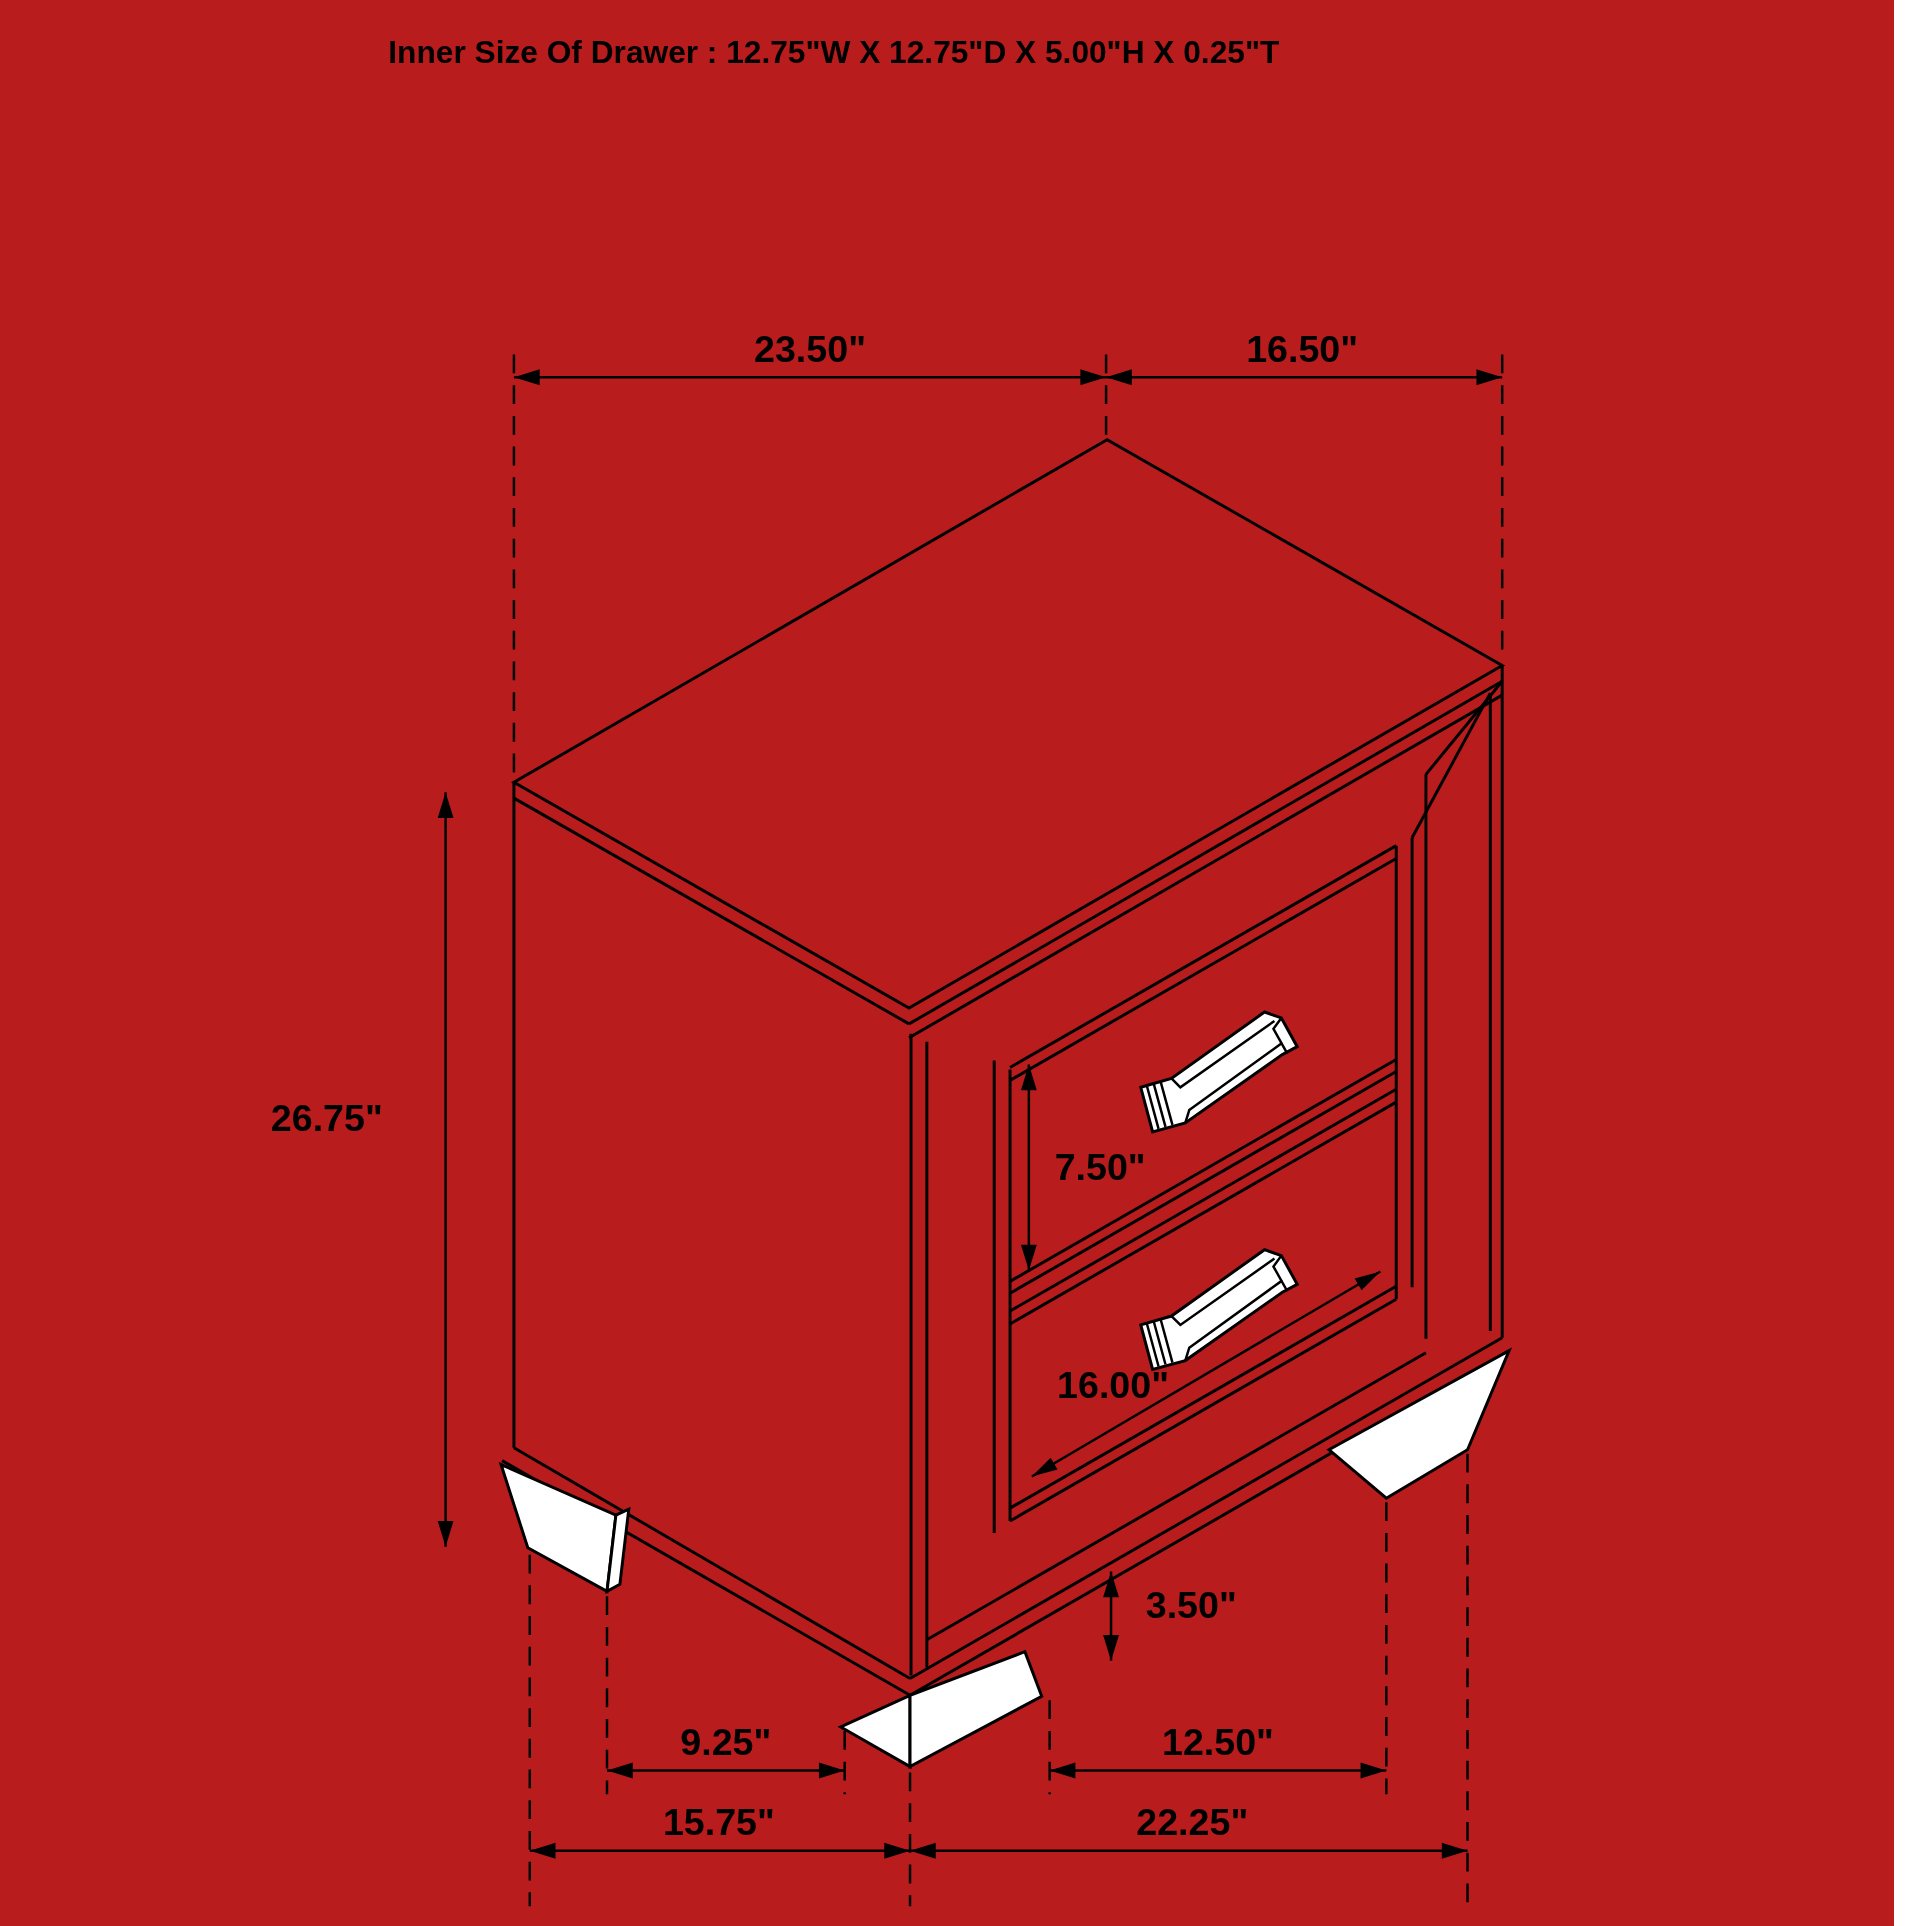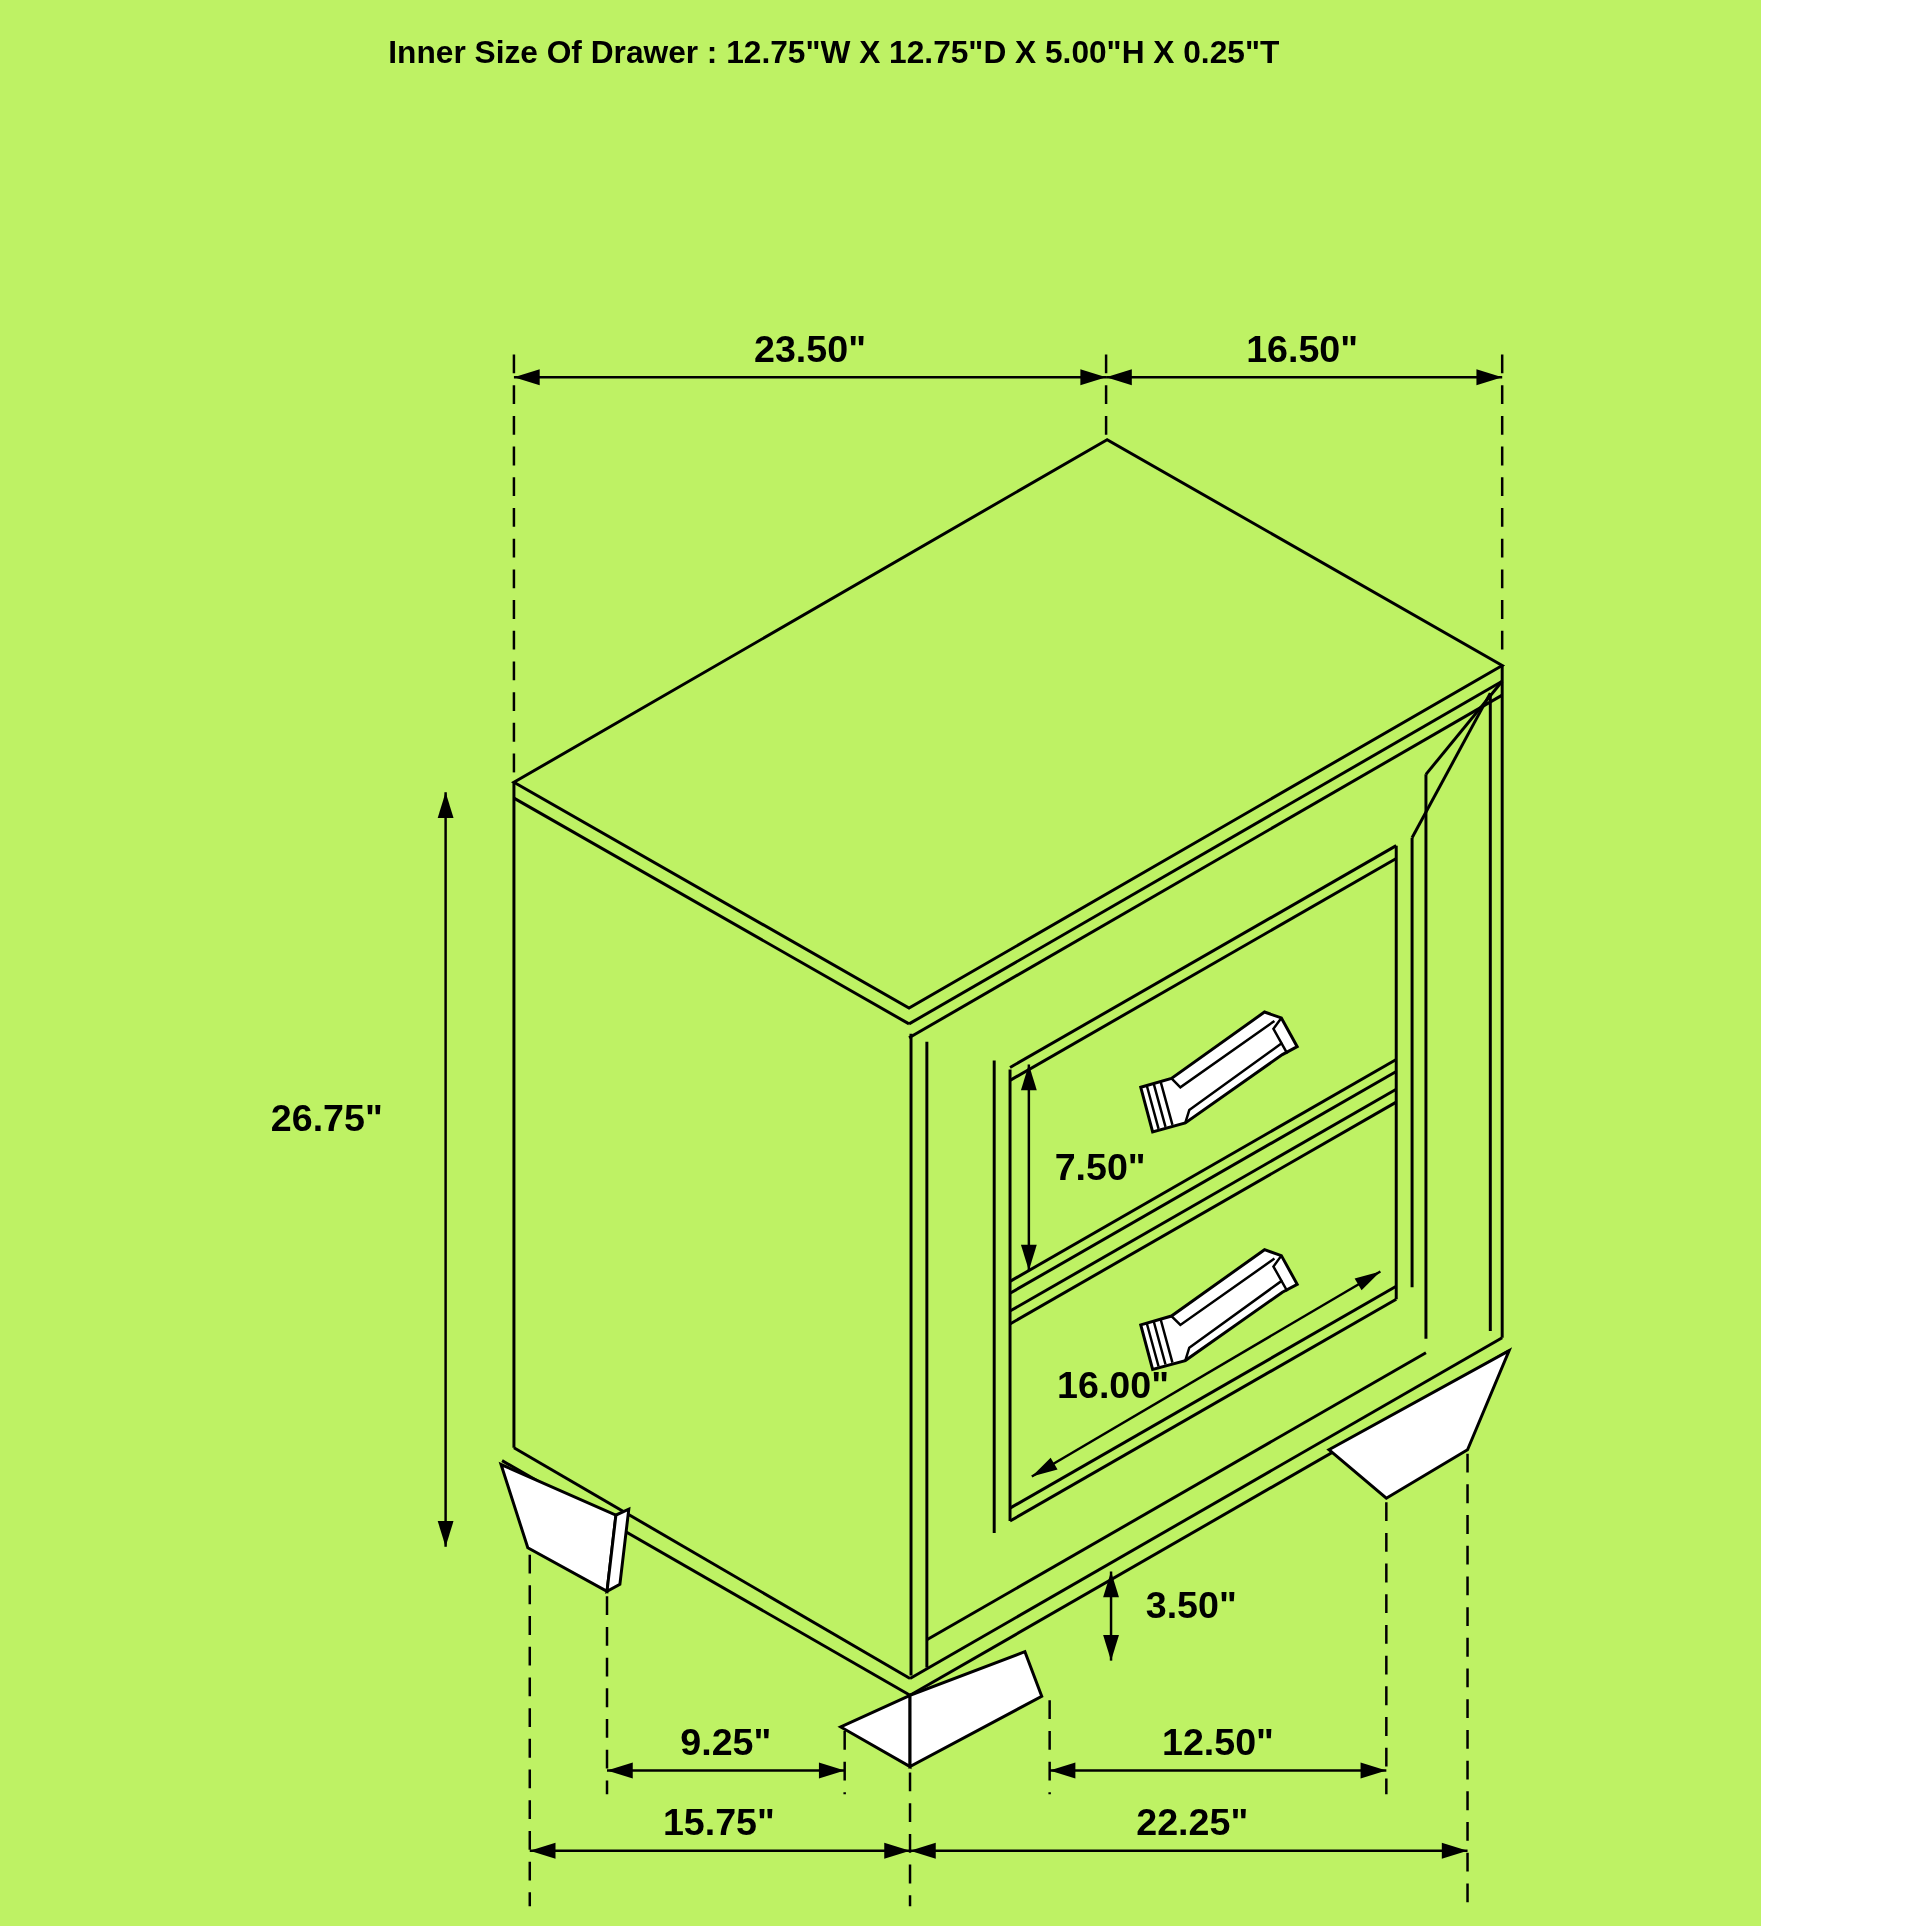--- a/index.html
+++ b/index.html
@@ -1,16 +1,16 @@
 <!DOCTYPE html>
 <html><head>
 <meta charset="utf-8">
 <style>
   html,body{margin:0;padding:0;background:#ffffff;}
-  .canvas{position:relative;width:1761px;height:1927px;background:#bef264;overflow:hidden;}
+  .canvas{position:relative;width:1894px;height:1927px;background:#b91c1c;overflow:hidden;}
   svg{position:absolute;left:0;top:0;}
   .t{font-family:"Liberation Sans",sans-serif;font-weight:bold;fill:#000;}
   .title{font-size:32px;}
   .dim{font-size:38px;}
   .ln{stroke:#000;stroke-width:3;fill:none;}
   .ln2{stroke:#000;stroke-width:2.5;fill:none;}
   .ext{stroke:#000;stroke-width:2.5;fill:none;stroke-dasharray:19 12;}
   .head{fill:#000;stroke:none;}
   .wfill{fill:#ffffff;stroke:#000;stroke-width:3;}
 </style>

